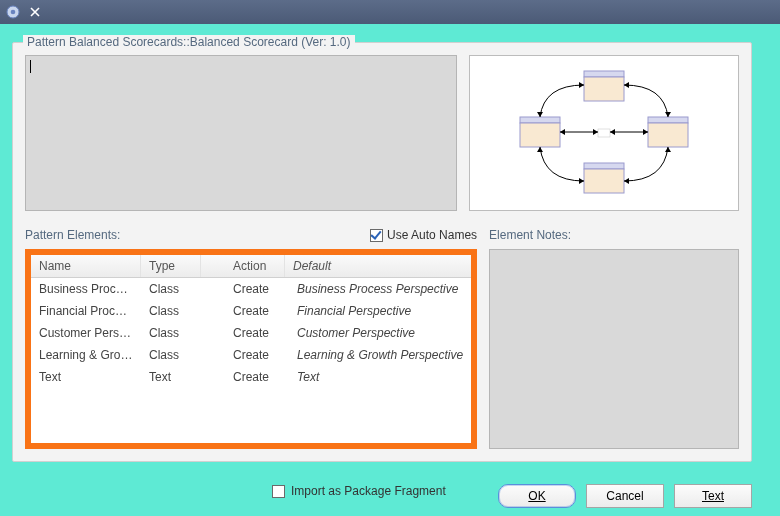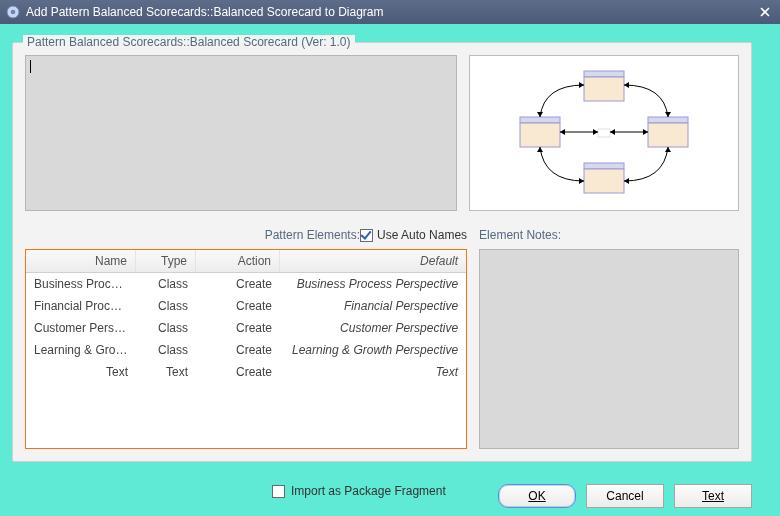--- a/index.html
+++ b/index.html
@@ -57,30 +57,30 @@
   .edit-caret { display: inline-block; width: 1px; height: 13px; background: #000; vertical-align: text-bottom; }
 
   .preview {
     width: 270px; height: 156px;
     background: #fff;
     border: 1px solid #bcbcbc;
     display: flex; align-items: center; justify-content: center;
   }
 
   .mid-row { margin-top: 14px; display: flex; gap: 12px; }
-  .left-col { flex: 1; display: flex; flex-direction: column; text-align: right; }
+  .left-col { flex: 1; display: flex; flex-direction: column; }
   .right-col { width: 314px; display: flex; flex-direction: column; }
 
   .label-row { display: flex; align-items: center; height: 20px; }
   .label-row .lbl { flex: 1; color: #55697f; }
 
   .checkbox { width: 13px; height: 13px; border: 1px solid #6a6a6a; background: #fff; display: inline-flex; align-items: center; justify-content: center; margin-right: 4px; position: relative; }
   .checkbox.checked::after { content: ""; position: absolute; left: 2px; top: -1px; width: 4px; height: 8px; border: solid #2a62b7; border-width: 0 2px 2px 0; transform: rotate(40deg); }
 
-  .table-wrap { margin-top: 4px; border: 1px solid #f97316; background: #fff; height: 200px; display: flex; flex-direction: column; }
+  .table-wrap { margin-top: 4px; border: 6px solid #f97316; background: #fff; height: 200px; display: flex; flex-direction: column; }
   .thead { display: flex; background: linear-gradient(#fafafa, #ececec); border-bottom: 1px solid #d0d0d0; font-size: 12px; color: #555; }
   .thead .th { padding: 4px 8px; border-right: 1px solid #e3e3e3; }
   .tbody { flex: 1; overflow: auto; }
   .tr { display: flex; padding: 2px 0; }
   .td { padding: 2px 8px; white-space: nowrap; overflow: hidden; text-overflow: ellipsis; font-size: 12px; color: #444; }
   .c-name { width: 110px; }
   .c-type { width: 60px; }
   .c-action { width: 60px; margin-left: 24px; }
   .c-default { flex: 1; padding-left: 12px; font-style: italic; }
 
@@ -116,21 +116,20 @@
 </head>
 <body>
 
 <div class="titlebar">
   <span class="app-icon">
     <svg width="14" height="14" viewBox="0 0 14 14">
       <circle cx="7" cy="7" r="6" fill="#c9d6ee" stroke="#6a84c0"></circle>
       <circle cx="7" cy="7" r="2.3" fill="#6a84c0"></circle>
     </svg>
   </span>
-  <span class="title">Add Pattern Balanced Scorecards::Balanced Scorecard to Diagram</span>
   <span class="close-btn">
     <svg width="10" height="10" viewBox="0 0 10 10">
       <path d="M1 1 L9 9 M9 1 L1 9" stroke="#fff" stroke-width="1.6"></path>
     </svg>
   </span>
 </div>
 
 <div class="client">
 
   <div class="group">

